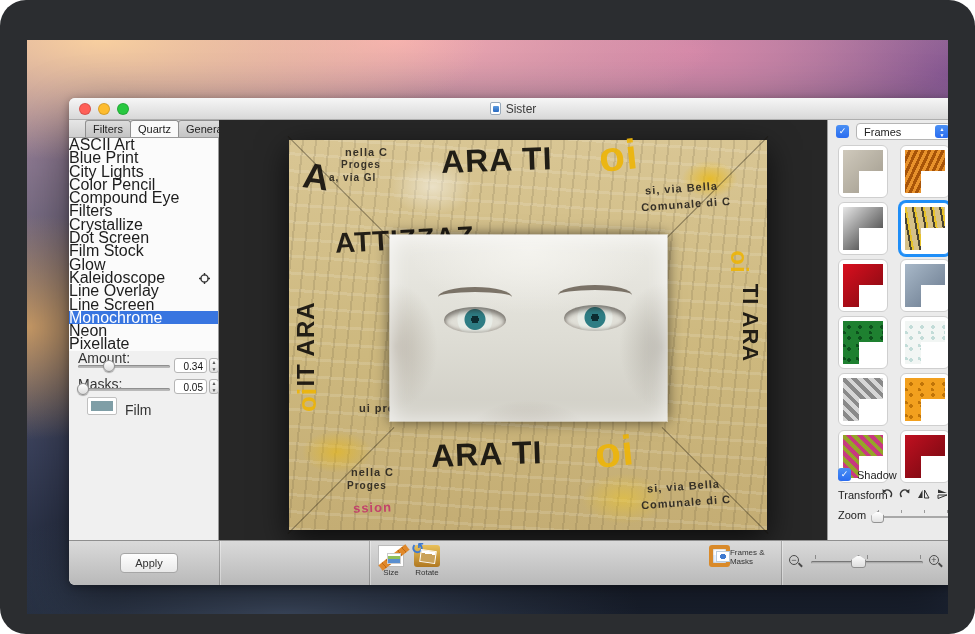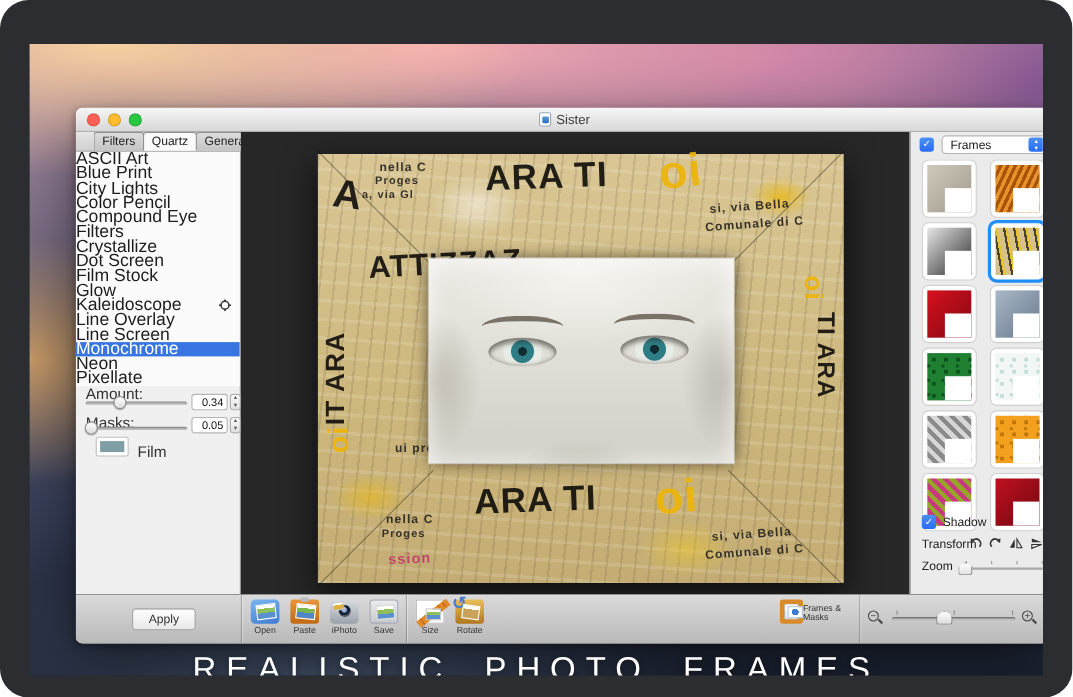--- a/index.html
+++ b/index.html
@@ -363,38 +363,20 @@
             </div>
           </div>
         </div>
       </div>
 
       <div class="toolbar">
         <div class="tsep" style="left:150px"></div>
         <div class="tsep" style="left:300px"></div>
         <div class="tsep" style="left:712px"></div>
         <div class="applybtn">Apply</div>
-        <div class="tbgroup" style="left:154px" id="tb-group1">
-            <div class="tbtn">
-              <span class="tbi icon-open"></span>
-              <span class="lab">Open</span>
-            </div>
-            <div class="tbtn">
-              <span class="tbi icon-paste"></span>
-              <span class="lab">Paste</span>
-            </div>
-            <div class="tbtn">
-              <span class="tbi icon-iphoto"></span>
-              <span class="lab">iPhoto</span>
-            </div>
-            <div class="tbtn">
-              <span class="tbi icon-save"></span>
-              <span class="lab">Save</span>
-            </div>
-          </div>
         <div class="tbgroup" style="left:304px" id="tb-group2">
             <div class="tbtn">
               <span class="tbi icon-size"></span>
               <span class="lab">Size</span>
             </div>
             <div class="tbtn">
               <span class="tbi icon-rotate"></span>
               <span class="lab">Rotate</span>
             </div>
           </div>
@@ -412,16 +394,15 @@
           <div class="tick" style="left:97%"></div>
           <div class="thumb" id="tb-zoom-thumb" style="left: 42%;"></div>
         </div>
         <div class="mag" style="left:860px">
           <span class="lens">+</span>
             <span class="tail"></span>
         </div>
       </div>
     </div>
 
-    <div class="cap-title">REALISTIC PHOTO FRAMES</div>
 
   </div>
 </div>
 
 </body></html>

